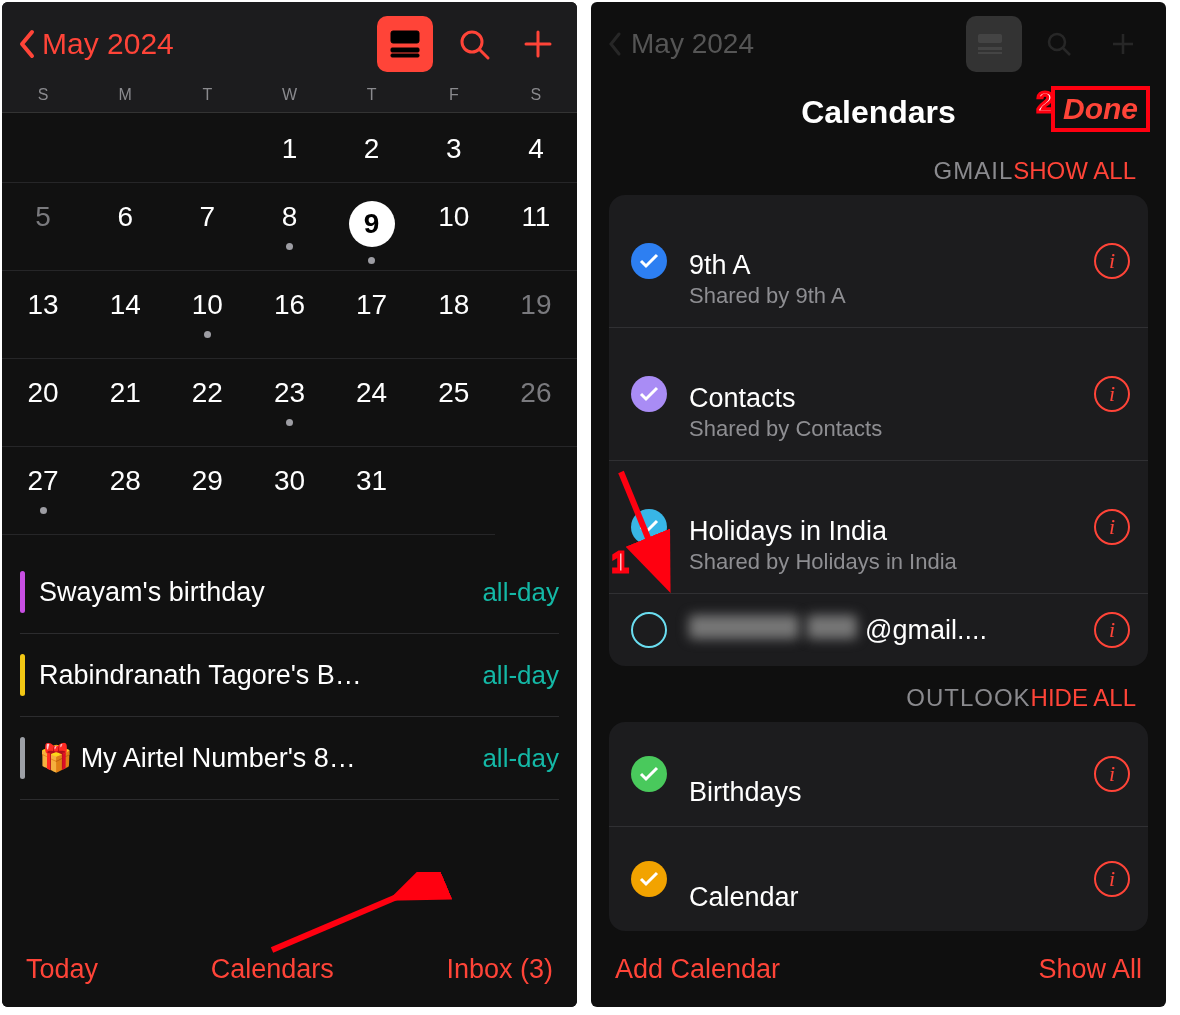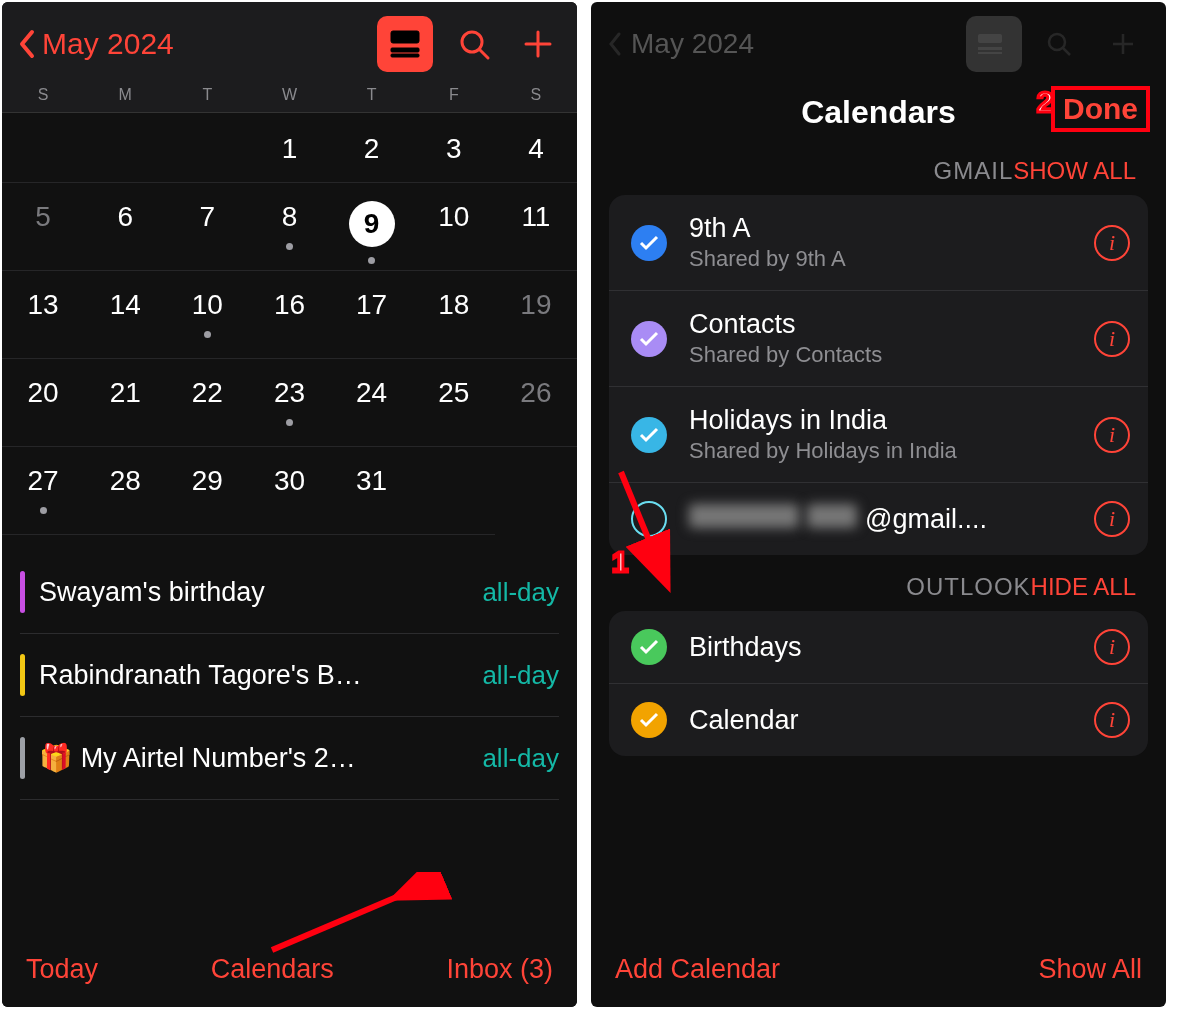--- a/index.html
+++ b/index.html
@@ -94,21 +94,21 @@
 .dim-icon { width:46px; height:46px; color:#555; display:flex; align-items:center; justify-content:center; margin-left:18px; }
 .dim-icon.box { background:#333; border-radius:10px; width:56px; height:56px; }
 
 .sheet-title {
   display:flex; align-items:center; justify-content:center;
   position:relative; padding:14px 0 8px; font-size:32px; font-weight:700;
 }
 .done-btn {
   position:absolute; right:16px; top:6px;
   color:#ff4438; font-size:30px; font-weight:600;
-  border:4px solid #ff0010; padding:2px 8px; cursor:pointer;
+  border:4px solid #ff0010; padding:2px 8px; cursor:pointer;font-style:italic;
 }
 
 .section-header {
   display:flex; justify-content:flex-end;
   padding:18px 30px 10px; font-size:24px;
 }
 .section-header .sec-name { color:#8a8a8e; letter-spacing:1px; }
 .section-header .toggle { color:#ff4438; font-weight:500; cursor:pointer; }
 
 .cal-group {
@@ -120,21 +120,21 @@
   border-bottom:1px solid #303033;
 }
 .cal-row:last-child { border-bottom:none; }
 .chk {
   width:36px; height:36px; border-radius:50%;
   display:flex; align-items:center; justify-content:center;
   margin-right:22px; flex-shrink:0;
 }
 .chk svg { stroke:#fff; fill:none; stroke-width:3; }
 .cal-meta { flex:1; min-width:0; }
-.cal-name { font-size:27px; font-weight:500; }
+.cal-name { font-size:27px; font-weight:500;margin-top:37px; }
 .cal-sub { font-size:22px; color:#8e8e92; margin-top:2px; }
 .info-btn {
   width:36px; height:36px; border:2.2px solid #ff4438; border-radius:50%;
   color:#ff4438; display:flex; align-items:center; justify-content:center;
   font-family:Georgia,serif; font-size:22px; font-style:italic; cursor:pointer;
 }
 .unchecked-ring {
   border:2.2px solid #6addf0; background:transparent;
 }
 .blur { filter:blur(6px); background:#777; color:#777; height:24px; display:inline-block; border-radius:4px; }
@@ -307,21 +307,21 @@
         <span class="event-time">all-day</span>
       </div>
       <div class="event-row">
         <div class="event-bar" style="background: rgb(242, 199, 20);"></div>
         <span class="event-title">Rabindranath Tagore's B…</span>
         <span class="event-time">all-day</span>
       </div>
       <div class="event-row">
         <div class="event-bar" style="background: rgb(157, 160, 166);"></div>
         <span class="gift-icon">🎁</span>
-        <span class="event-title">My Airtel Number's 2…</span>
+        <span class="event-title">My Airtel Number's 8…</span>
         <span class="event-time">all-day</span>
       </div>
     </div>
 
   <div class="bottom-bar">
     <span>Today</span>
     <span>Calendars</span>
     <span>Inbox (3)</span>
   </div>
 

